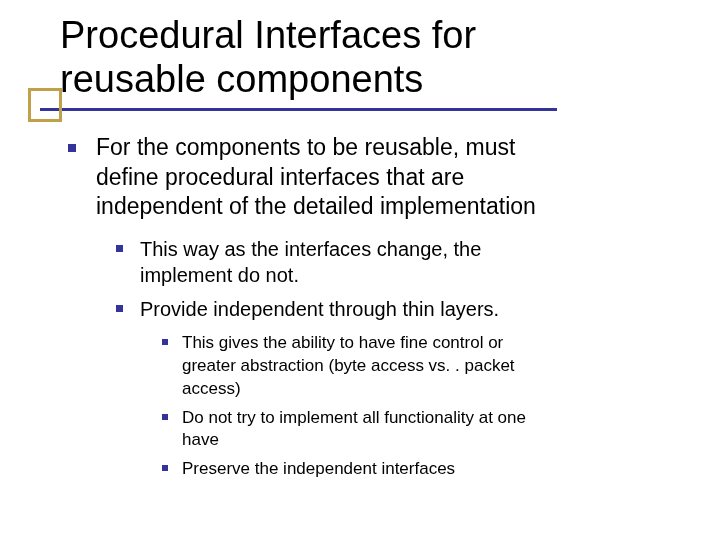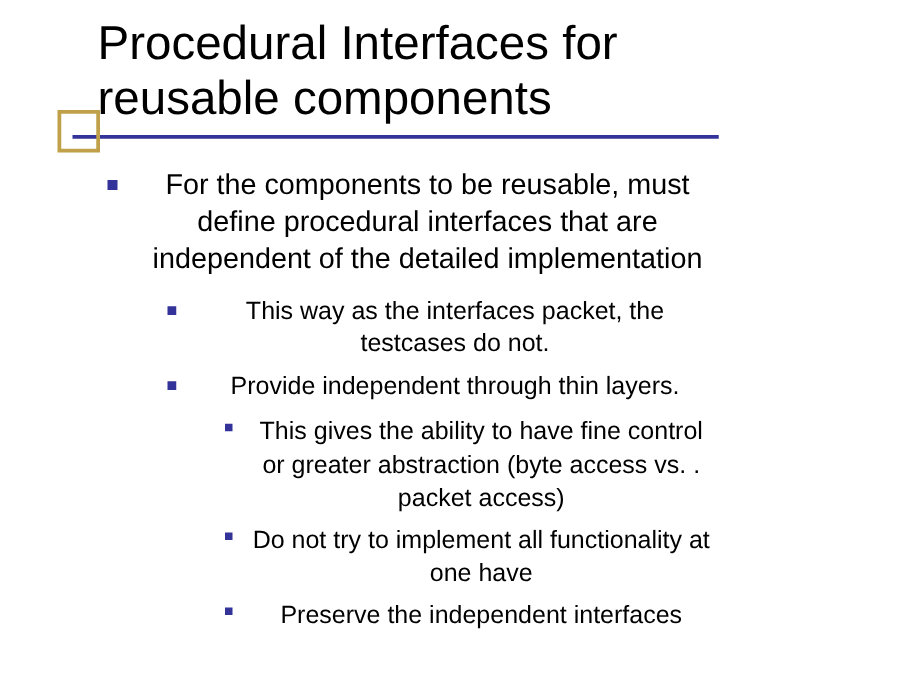--- a/index.html
+++ b/index.html
@@ -10,21 +10,20 @@
     background: #fff;
     font-family: Verdana, Tahoma, Arial, sans-serif;
     color: #000;
     overflow: hidden;
   }
   .slide {
     position: relative;
     width: 592px;
     height: 540px;
     box-sizing: border-box;
-    margin-left: 18px;
   }
   .title-block {
     position: relative;
     padding: 14px 30px 0 60px;
   }
   .deco-square {
     position: absolute;
     left: 28px;
     top: 88px;
     width: 28px;
@@ -52,21 +51,20 @@
   .content {
     padding: 32px 40px 0 68px;
   }
   ul {
     list-style: none;
     margin: 0;
     padding: 0;
   }
   li {
     position: relative;
-    text-align: center;
   }
   .lvl1 > li {
     font-size: 23px;
     line-height: 1.28;
     padding-left: 28px;
     margin-bottom: 14px;
   }
   .lvl2 {
     margin-top: 14px;
     margin-left: 20px;
@@ -75,21 +73,21 @@
     font-size: 20px;
     line-height: 1.3;
     padding-left: 24px;
     margin-bottom: 8px;
   }
   .lvl3 {
     margin-top: 10px;
     margin-left: 22px;
   }
   .lvl3 > li {
-    font-size: 20px;
+    font-size: 17px;
     line-height: 1.35;
     padding-left: 20px;
     margin-bottom: 6px;
   }
   .bullet {
     position: absolute;
     left: 0;
     width: 8px;
     height: 8px;
     background: #333399;
@@ -111,21 +109,21 @@
 
   <div class="content">
     <ul class="lvl1">
       <li>
         <span class="bullet"></span>
         <span>For the components to be reusable, must define procedural interfaces that are independent of the detailed implementation</span>
 
         <ul class="lvl2">
           <li>
             <span class="bullet"></span>
-            <span>This way as the interfaces packet, the testcases do not.</span>
+            <span>This way as the interfaces change, the implement do not.</span>
           </li>
           <li>
             <span class="bullet"></span>
             <span>Provide independent through thin layers.</span>
 
             <ul class="lvl3">
               <li>
                 <span class="bullet"></span>
                 <span>This gives the ability to have fine control or greater abstraction (byte access vs. . packet access)</span>
               </li>

